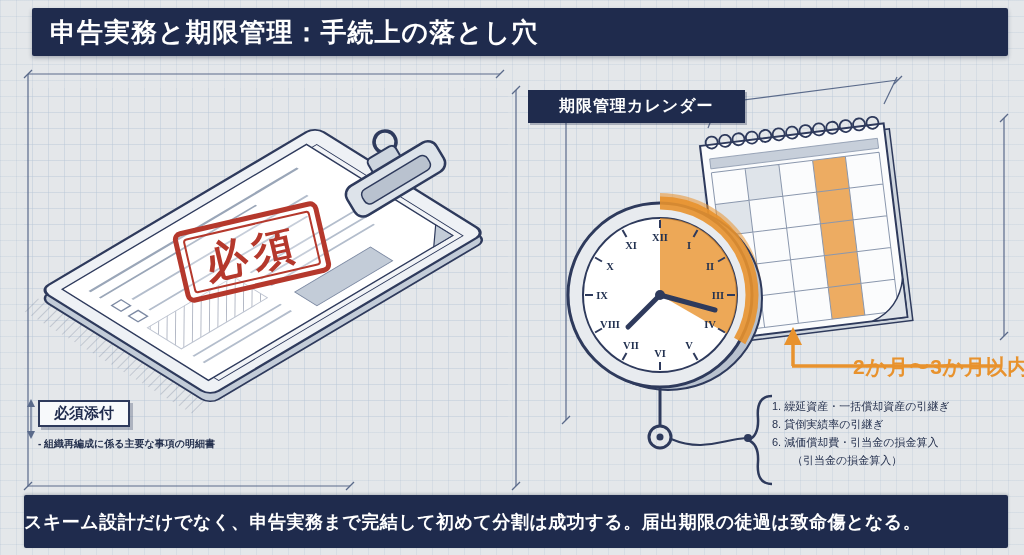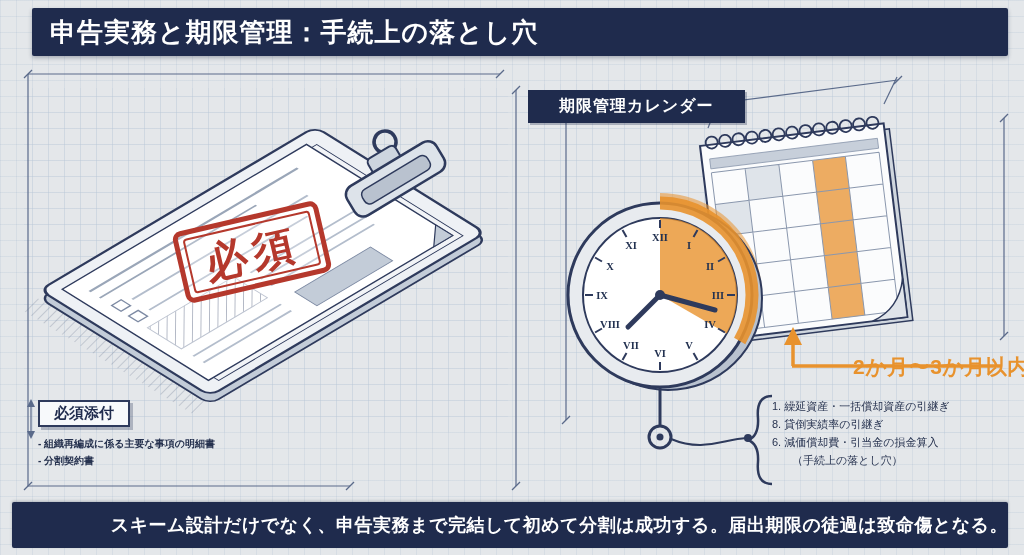--- a/index.html
+++ b/index.html
@@ -40,22 +40,22 @@
   }
   .attach-item{font-size:10px;font-weight:bold;color:#26324f;line-height:1.65;white-space:nowrap;}
   .deadline{
     position:absolute;left:853px;top:337px;color:var(--orange);
     font-size:21px;font-weight:bold;letter-spacing:0.5px;white-space:nowrap;margin-top:16px;
   }
   .carryover{position:absolute;left:772px;top:397px;width:246px;}
   .carry-item{font-size:11px;font-weight:normal;color:#26324f;line-height:1.65;white-space:nowrap;}
   .carry-note{padding-left:20px;}
   .footer{
-    position:absolute;left:12px;right:16px;bottom:7px;height:46px;
-    background:var(--navy);display:flex;align-items:center;justify-content:flex-end;
+    position:absolute;left:24px;right:16px;bottom:7px;height:53px;
+    background:var(--navy);display:flex;align-items:center;justify-content:flex-start;
     border-radius:2px;box-shadow:0 -1px 3px rgba(20,30,55,0.25);
   }
   .footer-text{color:#fff;font-size:18px;font-weight:bold;letter-spacing:0.5px;white-space:nowrap;}
 </style>
 </head>
 <body>
 
 <div class="page">
 
   <svg class="scene" viewBox="0 0 1024 555">
@@ -222,29 +222,28 @@
 
   <div class="header">
     <div class="header-title">申告実務と期限管理：手続上の落とし穴</div>
   </div>
 
   <div class="cal-label">期限管理カレンダー</div>
 
   <div class="attach">
     <div class="attach-title">必須添付</div>
     <div class="attach-item">- 組織再編成に係る主要な事項の明細書</div>
-    <div class="attach-item">- 分割契約書</div>
   </div>
 
   <div class="deadline">2か月〜3か月以内</div>
 
   <div class="carryover">
     <div class="carry-item">1. 繰延資産・一括償却資産の引継ぎ</div>
     <div class="carry-item">8. 貸倒実績率の引継ぎ</div>
     <div class="carry-item">6. 減価償却費・引当金の損金算入</div>
-    <div class="carry-item carry-note">（手続上の落とし穴）</div>
+    <div class="carry-item carry-note">（引当金の損金算入）</div>
   </div>
 
   <div class="footer">
     <div class="footer-text">スキーム設計だけでなく、申告実務まで完結して初めて分割は成功する。届出期限の徒過は致命傷となる。</div>
   </div>
 
 </div>
 
 </body></html>

